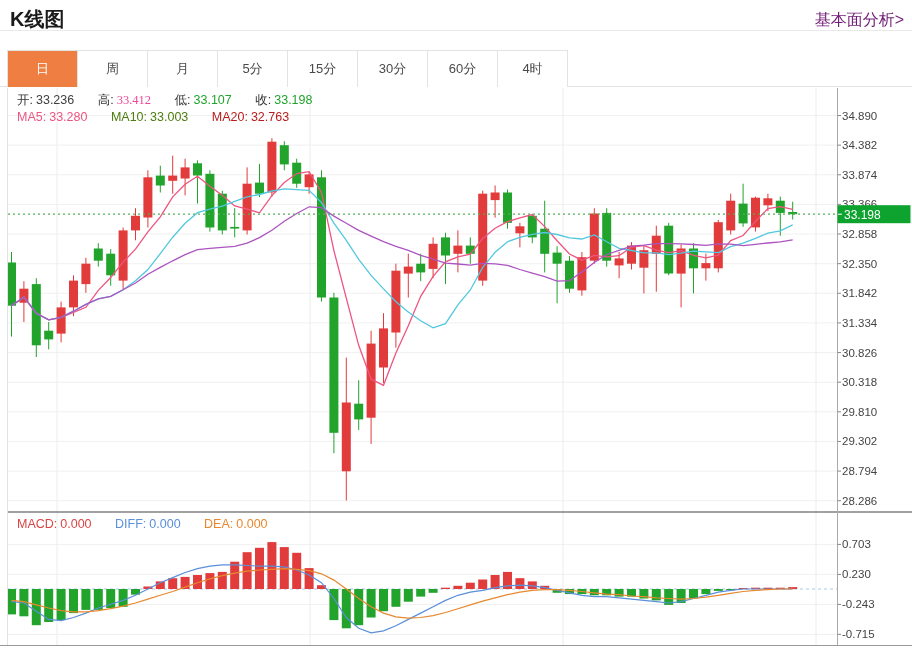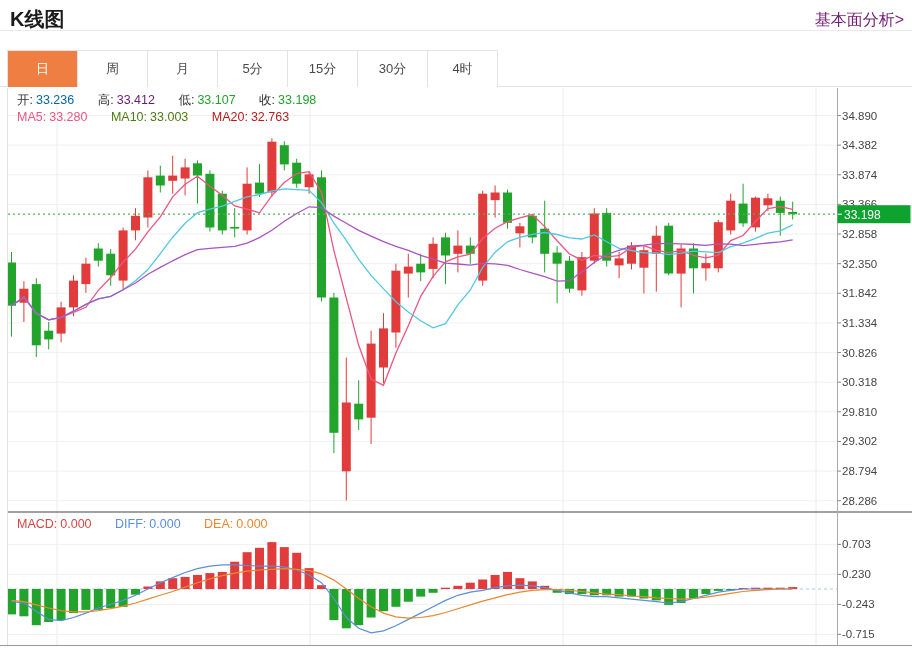--- a/index.html
+++ b/index.html
@@ -30,27 +30,28 @@
 <div class="top-rule"></div>
 
 <div class="tabbar-row">
   <div class="tabs" id="tabs">
       <div class="tab active" style="background: rgb(238, 126, 65);">日</div>
       <div class="tab">周</div>
       <div class="tab">月</div>
       <div class="tab">5分</div>
       <div class="tab">15分</div>
       <div class="tab">30分</div>
+      <div class="tab">60分</div>
       <div class="tab">4时</div>
     </div>
 </div>
 
 <div class="legend" id="ohlc-legend">
-  <span class="grp"><span class="lbl">开:</span><span class="val" style="color: #0369a1; text-align: right;">33.236</span></span>
-  <span class="grp"><span class="lbl">高:</span><span class="val" style="color: #701a75;">33.412</span></span>
+  <span class="grp"><span class="lbl">开:</span><span class="val" style="color: #404040; text-align: right;">33.236</span></span>
+  <span class="grp"><span class="lbl">高:</span><span class="val" style="color: #ec4899; font-family: Liberation Serif, serif;">33.412</span></span>
   <span class="grp"><span class="lbl">低:</span><span class="val" style="color: rgb(33, 163, 44);">33.107</span></span>
   <span class="grp"><span class="lbl">收:</span><span class="val" style="color: rgb(33, 163, 44);">33.198</span></span>
 </div>
 
 <div class="legend" id="ma-legend">
   <span class="grp" style="color: rgb(238, 85, 128);"><span>MA5:</span><span class="val">33.280</span></span>
   <span class="grp" style="color: #4d7c0f;"><span>MA10:</span><span class="val">33.003</span></span>
   <span class="grp" style="color: #b91c1c;"><span>MA20:</span><span class="val">32.763</span></span>
 </div>
 

